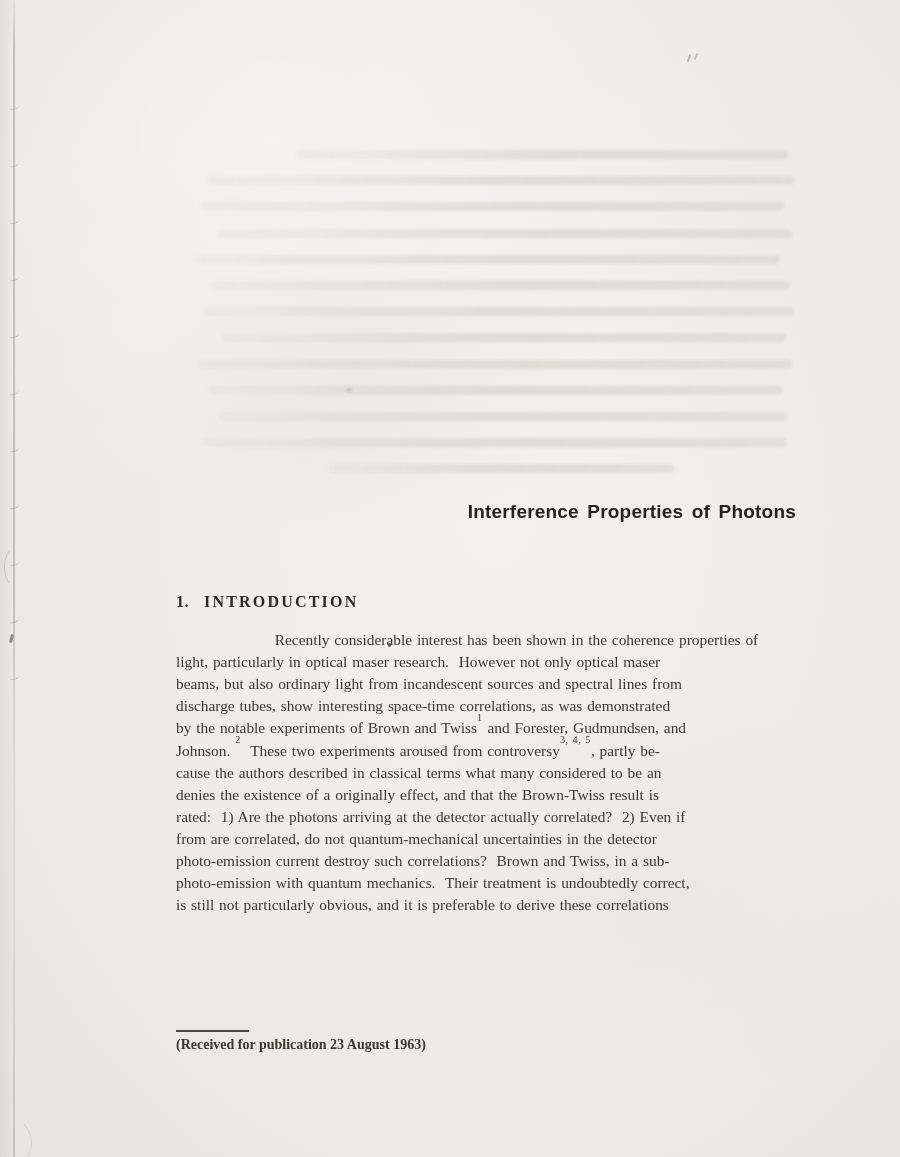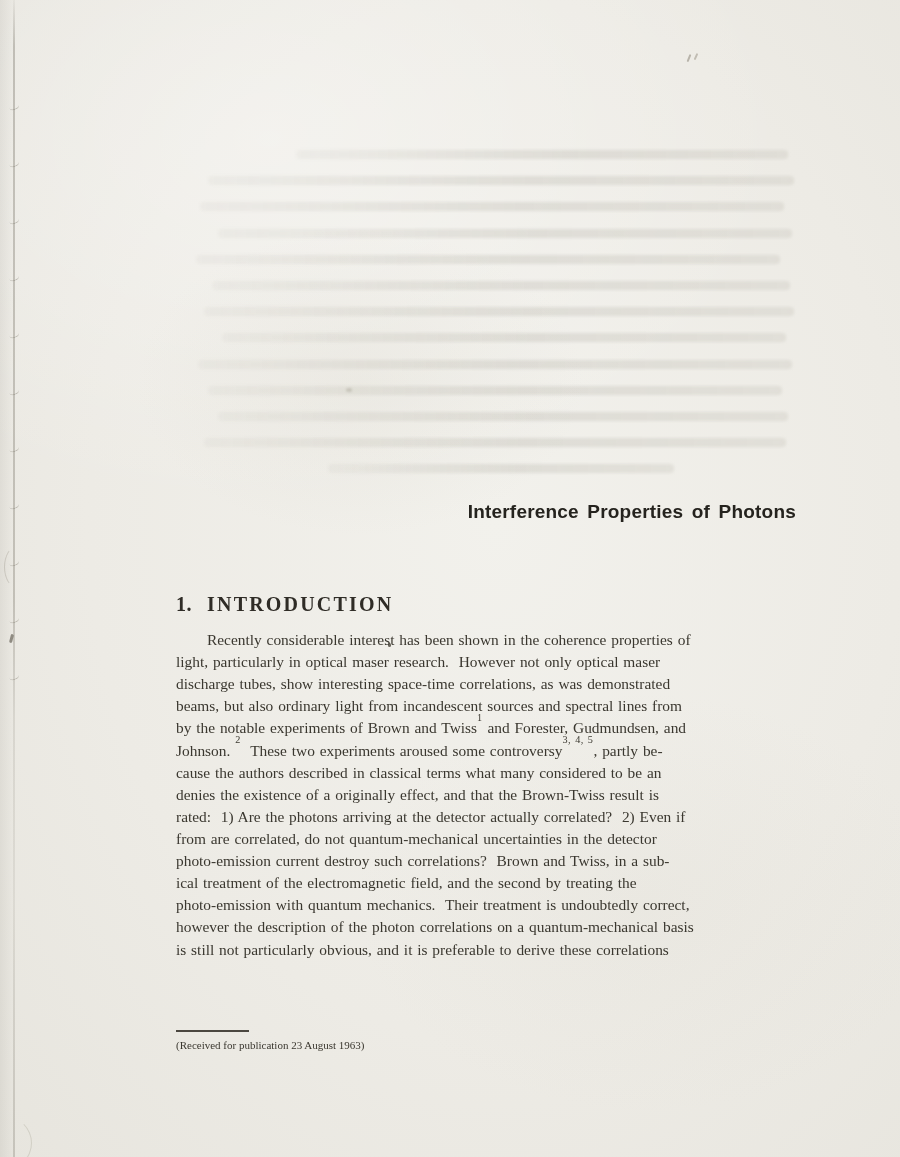--- a/index.html
+++ b/index.html
@@ -69,44 +69,44 @@
 
   
   .title {
     position: absolute; top: 501px; right: 104px; margin: 0;
     font-family: "Liberation Sans", "DejaVu Sans", sans-serif;
     font-size: 19px; font-weight: 700; letter-spacing: 0.2px; word-spacing: 3px;
     color: #25231e;
   }
   .section-heading {
     position: absolute; left: 176px; top: 593px;
-    font-size: 20px; font-weight: 700; color: #2f2c26;
+    font-size: 16px; font-weight: 700; color: #2f2c26;
   }
   .section-heading .num { margin-right: 15px; letter-spacing: 0.5px; }
   .section-heading .lbl { letter-spacing: 2.2px; }
 
   .paragraph {
     position: absolute; left: 176px; top: 629px; width: 650px;
     font-size: 15.4px; line-height: 22.12px; word-spacing: 1px;
     color: #3a372f;
   }
   .para-line { white-space: pre; height: 22.12px; }
-  .para-line:first-child { text-indent: 31px; }
+  .para-line:first-child { text-indent: 31px; text-align: center; }
   .paragraph sup {
     font-size: 10.2px; line-height: 0; position: relative; top: -6.5px;
     letter-spacing: 0.5px;
   }
 
   .footnote-rule {
     position: absolute; left: 176px; top: 1030px; width: 73px; height: 1.5px;
     background: #4b4740;
   }
   .footnote {
     position: absolute; left: 176px; top: 1036px;
-    font-size: 11px; line-height: 18.6px; color: #3a372f;
+    font-size: 14px; line-height: 18.6px; color: #3a372f; font-weight: bold;
   }
   .footnote div { white-space: pre; }
 </style>
 </head>
 <body>
 
 <div class="page">
 
   <div class="spine-shadow"></div>
   <div class="crease"></div>
@@ -136,32 +136,30 @@
 
   <h1 class="title">Interference Properties of Photons</h1>
 
   <div class="section-heading">
     <span class="num">1.</span><span class="lbl">INTRODUCTION</span>
   </div>
 
   <div class="paragraph">
       <div class="para-line"><span>Recently considerable interest has been shown in the coherence properties of</span></div>
       <div class="para-line"><span>light, particularly in optical maser research.  However not only optical maser</span></div>
+      <div class="para-line"><span>beams, but also ordinary light from incandescent sources and spectral lines from</span></div>
       <div class="para-line"><span>discharge tubes, show interesting space-time correlations, as was demonstrated</span></div>
-      <div class="para-line"><span>beams, but also ordinary light from incandescent sources and spectral lines from</span></div>
       <div class="para-line"><span>by the notable experiments of Brown and Twiss</span><sup>1</sup><span> and Forester, Gudmundsen, and</span></div>
-      <div class="para-line"><span>Johnson. </span><sup>2</sup><span>  These two experiments aroused some controversy</span><sup>3, 4, 5</sup><span>, partly be-</span></div>
+      <div class="para-line"><span>Johnson. </span><sup>2</sup><span>  These two experiments aroused from controversy</span><sup>3, 4, 5</sup><span>, partly be-</span></div>
       <div class="para-line"><span>cause the authors described in classical terms what many considered to be an</span></div>
       <div class="para-line"><span>denies the existence of a originally effect, and that the Brown-Twiss result is</span></div>
       <div class="para-line"><span>rated:  1) Are the photons arriving at the detector actually correlated?  2) Even if</span></div>
       <div class="para-line"><span>from are correlated, do not quantum-mechanical uncertainties in the detector</span></div>
       <div class="para-line"><span>photo-emission current destroy such correlations?  Brown and Twiss, in a sub-</span></div>
-      <div class="para-line"><span>ical treatment of the electromagnetic field, and the second by treating the</span></div>
       <div class="para-line"><span>photo-emission with quantum mechanics.  Their treatment is undoubtedly correct,</span></div>
-      <div class="para-line"><span>however the description of the photon correlations on a quantum-mechanical basis</span></div>
       <div class="para-line"><span>is still not particularly obvious, and it is preferable to derive these correlations</span></div>
     </div>
 
   <div class="footnote-rule"></div>
 
   <div class="footnote">
     <div>(Received for publication 23 August 1963)</div>
   </div>
 
 <div class="stitch" style="top: 103px;"></div>

